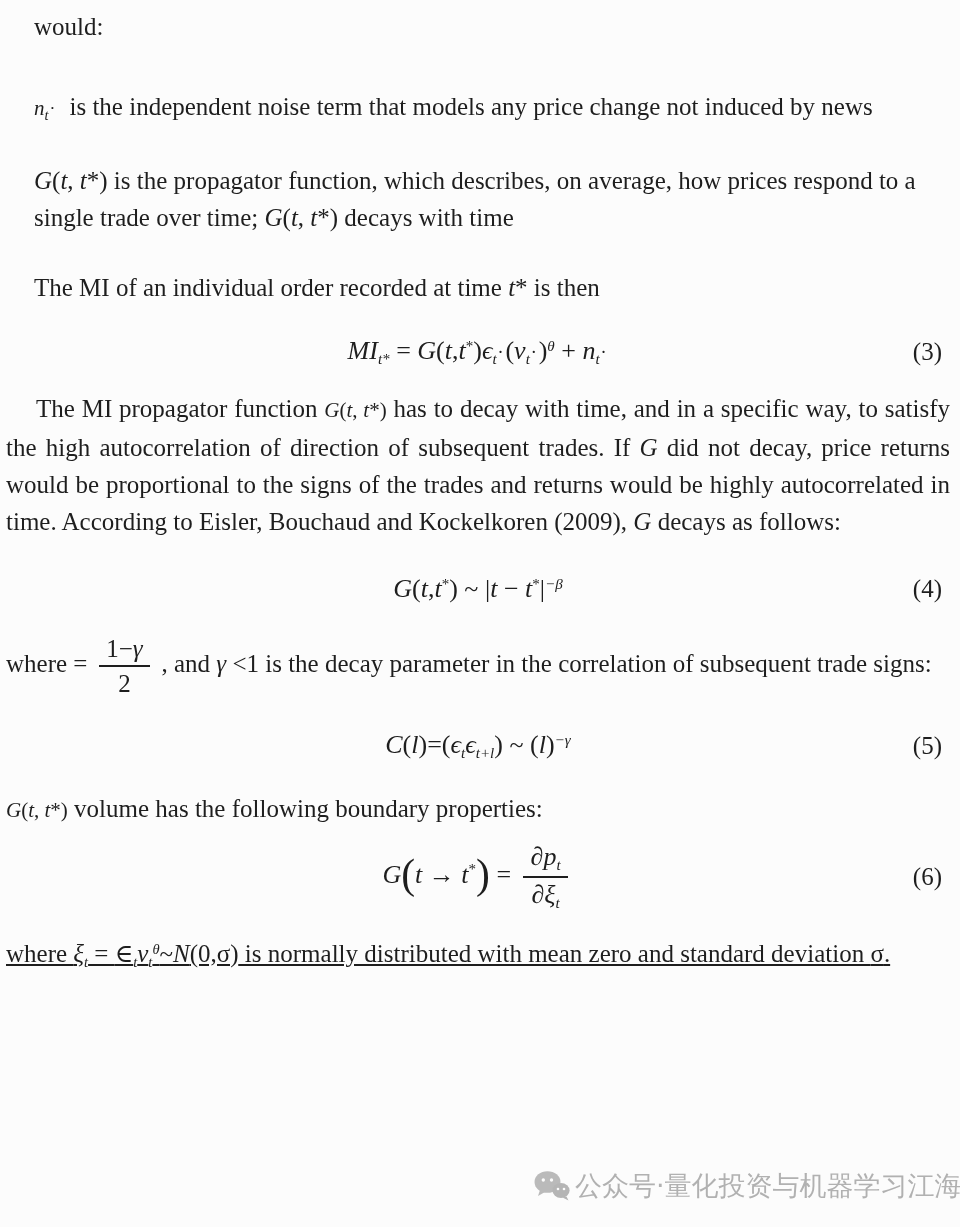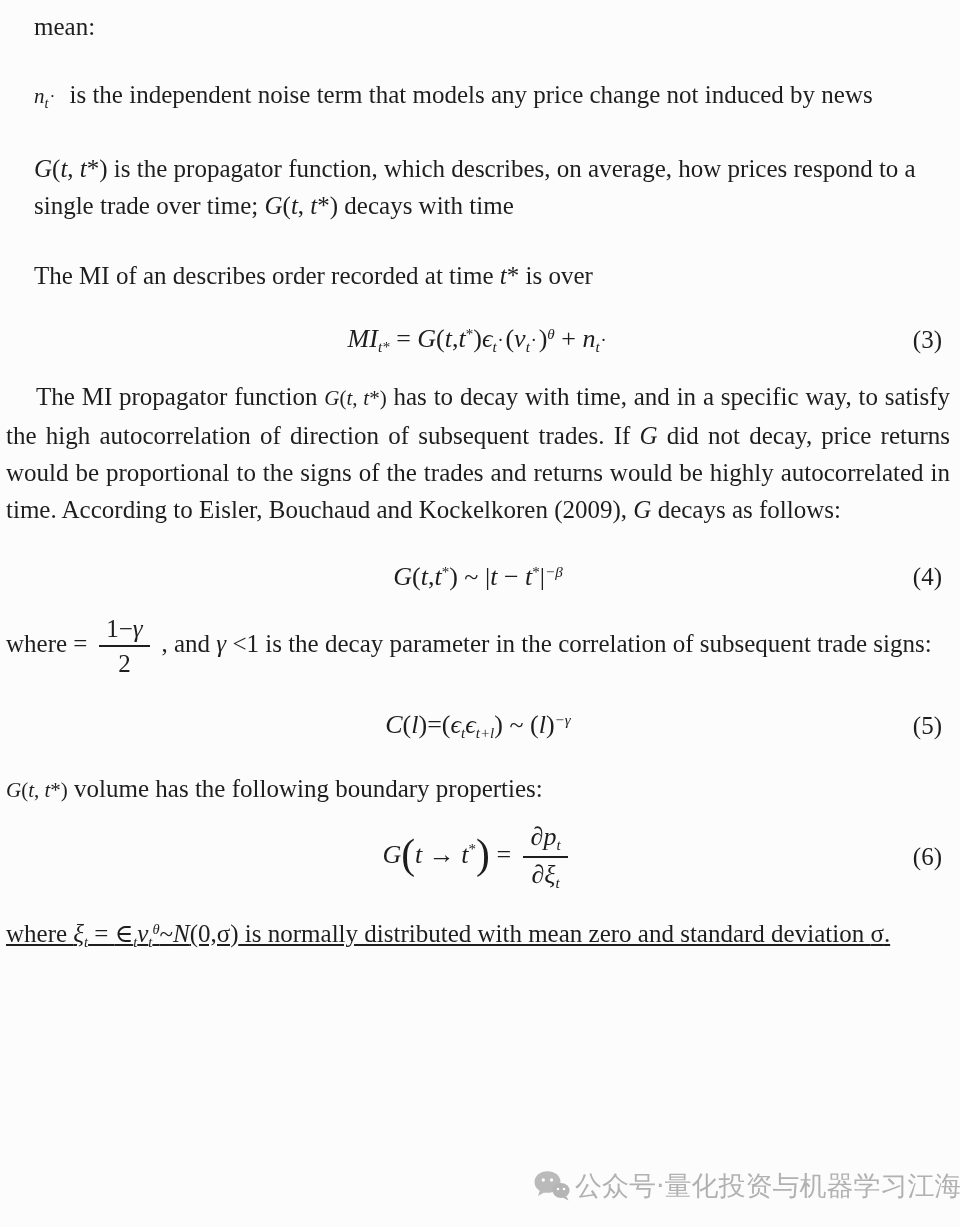--- a/index.html
+++ b/index.html
@@ -15,27 +15,27 @@
     line-height:38px;
   }
   .content{padding:6px 10px 0 6px;filter:blur(0.3px);}
   p{margin:0;}
   .top{padding-left:28px;}
 
   
   #b-where{margin-top:2px;}
   #b-defv{margin-top:29px;}
   #b-defe{margin-top:30px;}
-  #b-defn{margin-top:30px;}
+  #b-defn{margin-top:42px;}
   #b-prop{margin-top:28px;line-height:37px;}
   #b-mi{margin-top:33px;}
   #eq3{margin-top:7px;height:76px;}
   #b-decay{line-height:37px;text-align:justify;text-indent:30px;}
   #eq4{margin-top:16px;height:66px;}
-  #b-beta{margin-top:4px;text-align:justify;line-height:37px;}
+  #b-beta{margin-top:12px;text-align:justify;line-height:37px;}
   #eq5{margin-top:14px;height:66px;}
   #b-boundary{margin-top:11px;}
   #eq6{margin-top:0;height:96px;}
   #b-xi{margin-top:9px;text-align:justify;line-height:30px;text-decoration:underline;}
 
   
   .equation{
     position:relative;
     display:flex;align-items:center;justify-content:center;
     font-size:26px;line-height:1.2;font-family:Liberation Serif, serif;
@@ -74,29 +74,29 @@
     pointer-events:none;
   }
   .watermark .wm-icon{flex:0 0 auto;}
 </style>
 </head>
 <body>
 
 <div class="page">
   <div class="content">
 
-    <p class="top" id="b-where"><span class="tk-r">mean:</span></p>
+    <p class="top" id="b-where"><span class="tk-r">would:</span></p>
 
 
 
     <p class="top" id="b-defn"><span class="tk-sm-i">n</span><span class="tk-sub">t</span><span class="tk-dot">·</span><span class="tk-r">&nbsp; is the independent noise term that models any price change not induced by news</span></p>
 
     <p class="top" id="b-prop"><span class="tk-i">G</span><span class="tk-r">(</span><span class="tk-i">t</span><span class="tk-r">, </span><span class="tk-i">t</span><span class="tk-r">*) is the propagator function, which describes, on average, how prices respond to a single trade over time; </span><span class="tk-i">G</span><span class="tk-r">(</span><span class="tk-i">t</span><span class="tk-r">, </span><span class="tk-i">t</span><span class="tk-r">*) decays with time</span></p>
 
-    <p class="top" id="b-mi"><span class="tk-r">The MI of an describes order recorded at time </span><span class="tk-i">t</span><span class="tk-r">* is over</span></p>
+    <p class="top" id="b-mi"><span class="tk-r">The MI of an individual order recorded at time </span><span class="tk-i">t</span><span class="tk-r">* is then</span></p>
 
     <div class="equation" id="eq3">
       <span class="eq-body"><span class="tk-i">MI</span><span class="tk-sub">t*</span><span class="tk-r"> = </span><span class="tk-i">G</span><span class="tk-r">(</span><span class="tk-i">t</span><span class="tk-r">,</span><span class="tk-i">t</span><span class="tk-sup">*</span><span class="tk-r">)</span><span class="tk-i">ϵ</span><span class="tk-sub">t</span><span class="tk-dot">·</span><span class="tk-r">(</span><span class="tk-i">v</span><span class="tk-sub">t</span><span class="tk-dot">·</span><span class="tk-r">)</span><span class="tk-supi">θ</span><span class="tk-r"> + </span><span class="tk-i">n</span><span class="tk-sub">t</span><span class="tk-dot">·</span></span>
       <span class="eq-num">(3)</span>
     </div>
 
     <p id="b-decay"><span class="tk-r">The MI propagator function </span><span class="tk-sm-i">G</span><span class="tk-sm-r">(</span><span class="tk-sm-i">t</span><span class="tk-sm-r">, </span><span class="tk-sm-i">t</span><span class="tk-sm-r">*)</span><span class="tk-r"> has to decay with time, and in a specific way, to satisfy the high autocorrelation of direction of subsequent trades. If </span><span class="tk-i">G</span><span class="tk-r"> did not decay, price returns would be proportional to the signs of the trades and returns would be highly autocorrelated in time. According to Eisler, Bouchaud and Kockelkoren (2009), </span><span class="tk-i">G</span><span class="tk-r"> decays as follows:</span></p>
 
     <div class="equation" id="eq4">
       <span class="eq-body"><span class="tk-i">G</span><span class="tk-r">(</span><span class="tk-i">t</span><span class="tk-r">,</span><span class="tk-i">t</span><span class="tk-sup">*</span><span class="tk-r">) ~ </span><span class="tk-r">|</span><span class="tk-i">t</span><span class="tk-r"> − </span><span class="tk-i">t</span><span class="tk-sup">*</span><span class="tk-r">|</span><span class="tk-supi">−β</span></span>

